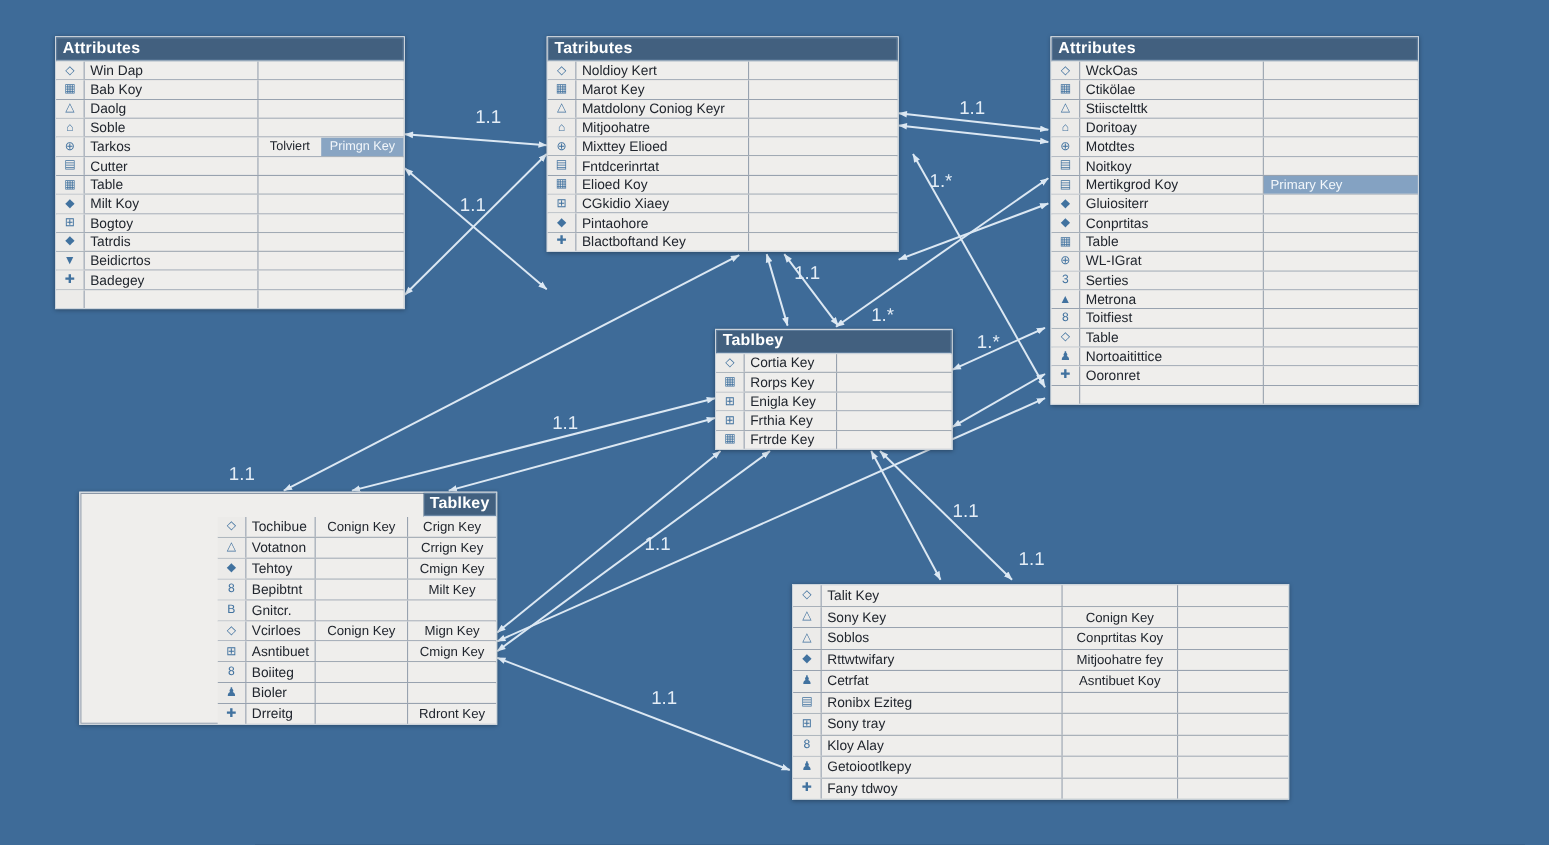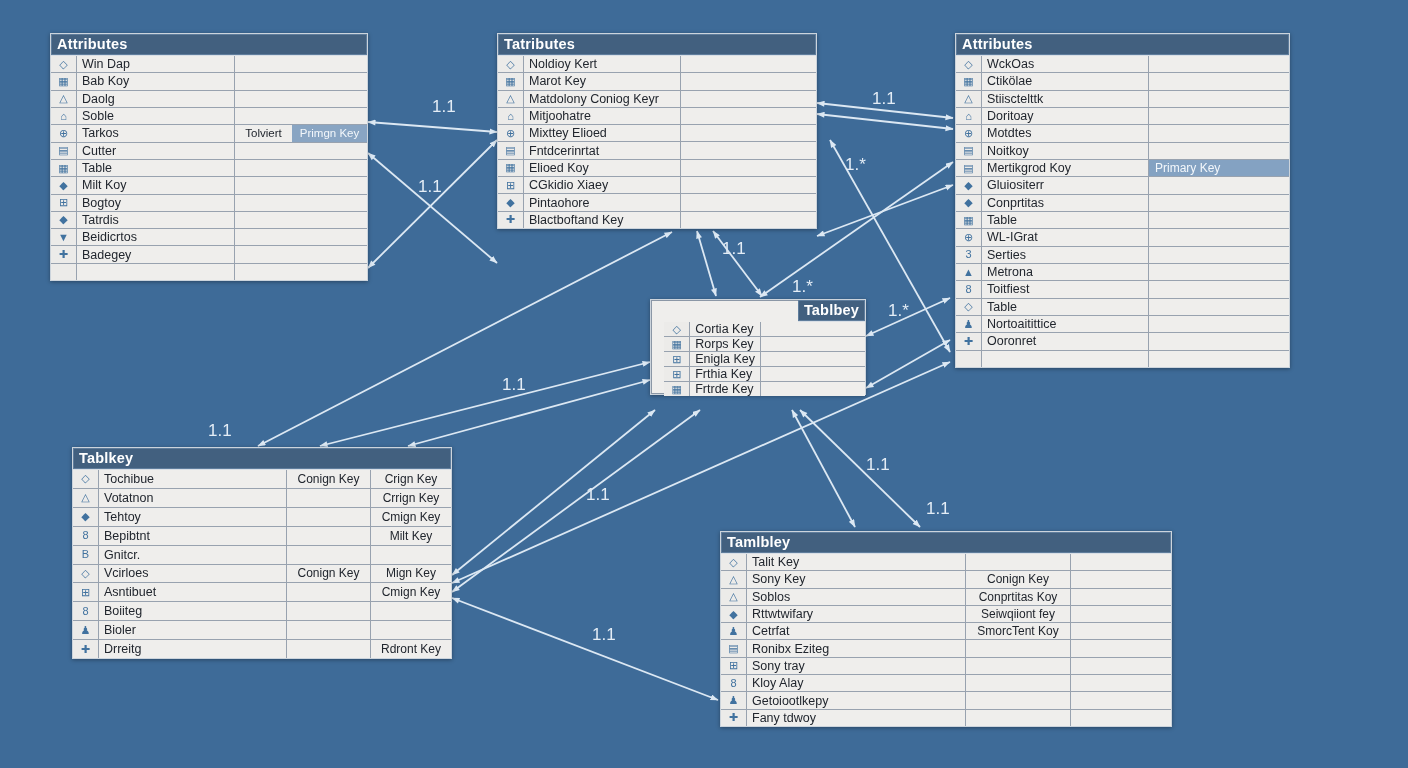--- a/index.html
+++ b/index.html
@@ -311,21 +311,21 @@
           <div class="name-cell">Ooronret</div>
           <div class="val-cell" style="flex-basis: 140px; width: 140px;"></div>
         </div>
         <div class="erow">
           <div class="icon-cell"></div>
           <div class="name-cell"></div>
           <div class="val-cell" style="flex-basis: 140px; width: 140px;"></div>
         </div>
       </div>
     </div>
-    <div class="etable" style="left: 650px; top: 299px; width: 216px; height: 96px; align-items: flex-end;">
+    <div class="etable" style="left: 650px; top: 299px; width: 216px; height: 110px;">
       <div class="etable-header">Tablbey</div>
       <div class="etable-body">
         <div class="erow">
           <div class="icon-cell">◇</div>
           <div class="name-cell">Cortia Key</div>
           <div class="val-cell" style="flex-basis: 104px; width: 104px;"></div>
         </div>
         <div class="erow">
           <div class="icon-cell">▦</div>
           <div class="name-cell">Rorps Key</div>
@@ -341,21 +341,21 @@
           <div class="name-cell">Frthia Key</div>
           <div class="val-cell" style="flex-basis: 104px; width: 104px;"></div>
         </div>
         <div class="erow">
           <div class="icon-cell">▦</div>
           <div class="name-cell">Frtrde Key</div>
           <div class="val-cell" style="flex-basis: 104px; width: 104px;"></div>
         </div>
       </div>
     </div>
-    <div class="etable" style="left: 72px; top: 447px; width: 380px; height: 212px;">
+    <div class="etable" style="left: 72px; top: 447px; width: 380px; height: 212px; align-items: flex-end;">
       <div class="etable-header">Tablkey</div>
       <div class="etable-body">
         <div class="erow">
           <div class="icon-cell">◇</div>
           <div class="name-cell">Tochibue</div>
           <div class="val-cell" style="flex-basis: 84px; width: 84px;">Conign Key</div>
           <div class="val-cell" style="flex-basis: 80px; width: 80px;">Crign Key</div>
         </div>
         <div class="erow">
           <div class="icon-cell">△</div>
@@ -407,21 +407,20 @@
         </div>
         <div class="erow">
           <div class="icon-cell">✚</div>
           <div class="name-cell">Drreitg</div>
           <div class="val-cell" style="flex-basis: 84px; width: 84px;"></div>
           <div class="val-cell" style="flex-basis: 80px; width: 80px;">Rdront Key</div>
         </div>
       </div>
     </div>
     <div class="etable" style="left: 720px; top: 531px; width: 452px; height: 196px;">
-      <div class="etable-header">Tamlbley</div>
       <div class="etable-body">
         <div class="erow">
           <div class="icon-cell">◇</div>
           <div class="name-cell">Talit Key</div>
           <div class="val-cell" style="flex-basis: 105px; width: 105px;"></div>
           <div class="val-cell" style="flex-basis: 100px; width: 100px;"></div>
         </div>
         <div class="erow">
           <div class="icon-cell">△</div>
           <div class="name-cell">Sony Key</div>
@@ -430,27 +429,27 @@
         </div>
         <div class="erow">
           <div class="icon-cell">△</div>
           <div class="name-cell">Soblos</div>
           <div class="val-cell" style="flex-basis: 105px; width: 105px;">Conprtitas Koy</div>
           <div class="val-cell" style="flex-basis: 100px; width: 100px;"></div>
         </div>
         <div class="erow">
           <div class="icon-cell">◆</div>
           <div class="name-cell">Rttwtwifary</div>
-          <div class="val-cell" style="flex-basis: 105px; width: 105px;">Seiwqiiont fey</div>
+          <div class="val-cell" style="flex-basis: 105px; width: 105px;">Mitjoohatre fey</div>
           <div class="val-cell" style="flex-basis: 100px; width: 100px;"></div>
         </div>
         <div class="erow">
           <div class="icon-cell">♟</div>
           <div class="name-cell">Cetrfat</div>
-          <div class="val-cell" style="flex-basis: 105px; width: 105px;">SmorcTent Koy</div>
+          <div class="val-cell" style="flex-basis: 105px; width: 105px;">Asntibuet Koy</div>
           <div class="val-cell" style="flex-basis: 100px; width: 100px;"></div>
         </div>
         <div class="erow">
           <div class="icon-cell">▤</div>
           <div class="name-cell">Ronibx Eziteg</div>
           <div class="val-cell" style="flex-basis: 105px; width: 105px;"></div>
           <div class="val-cell" style="flex-basis: 100px; width: 100px;"></div>
         </div>
         <div class="erow">
           <div class="icon-cell">⊞</div>

